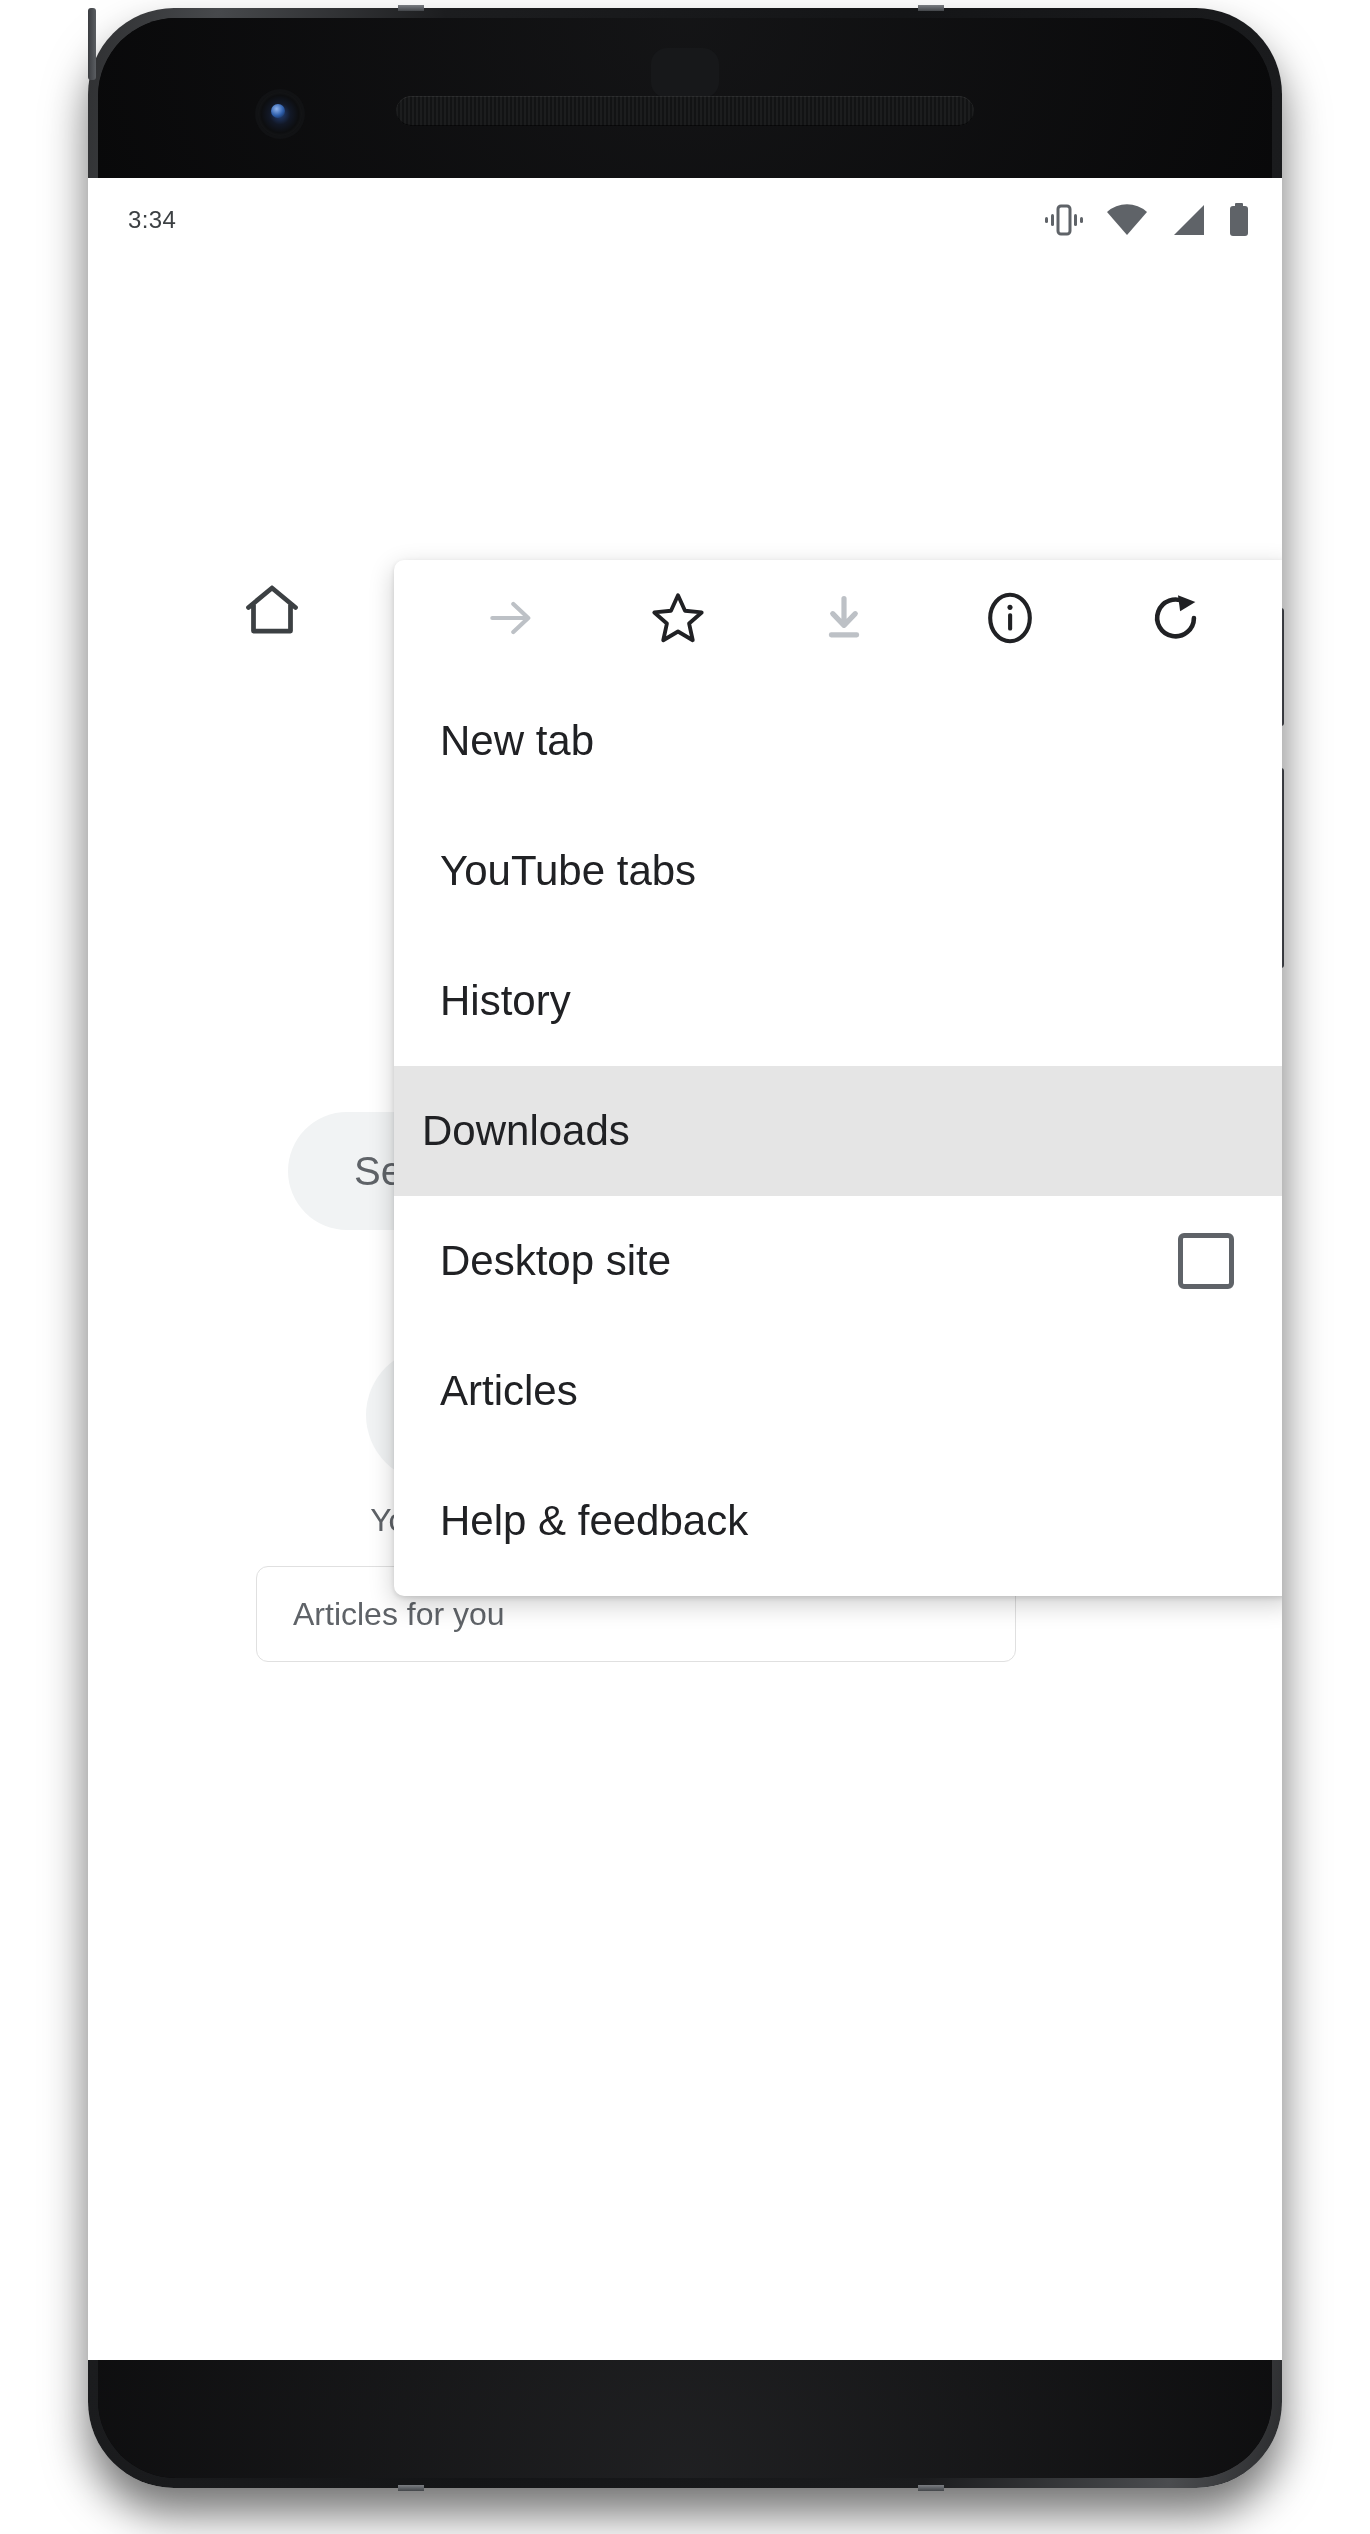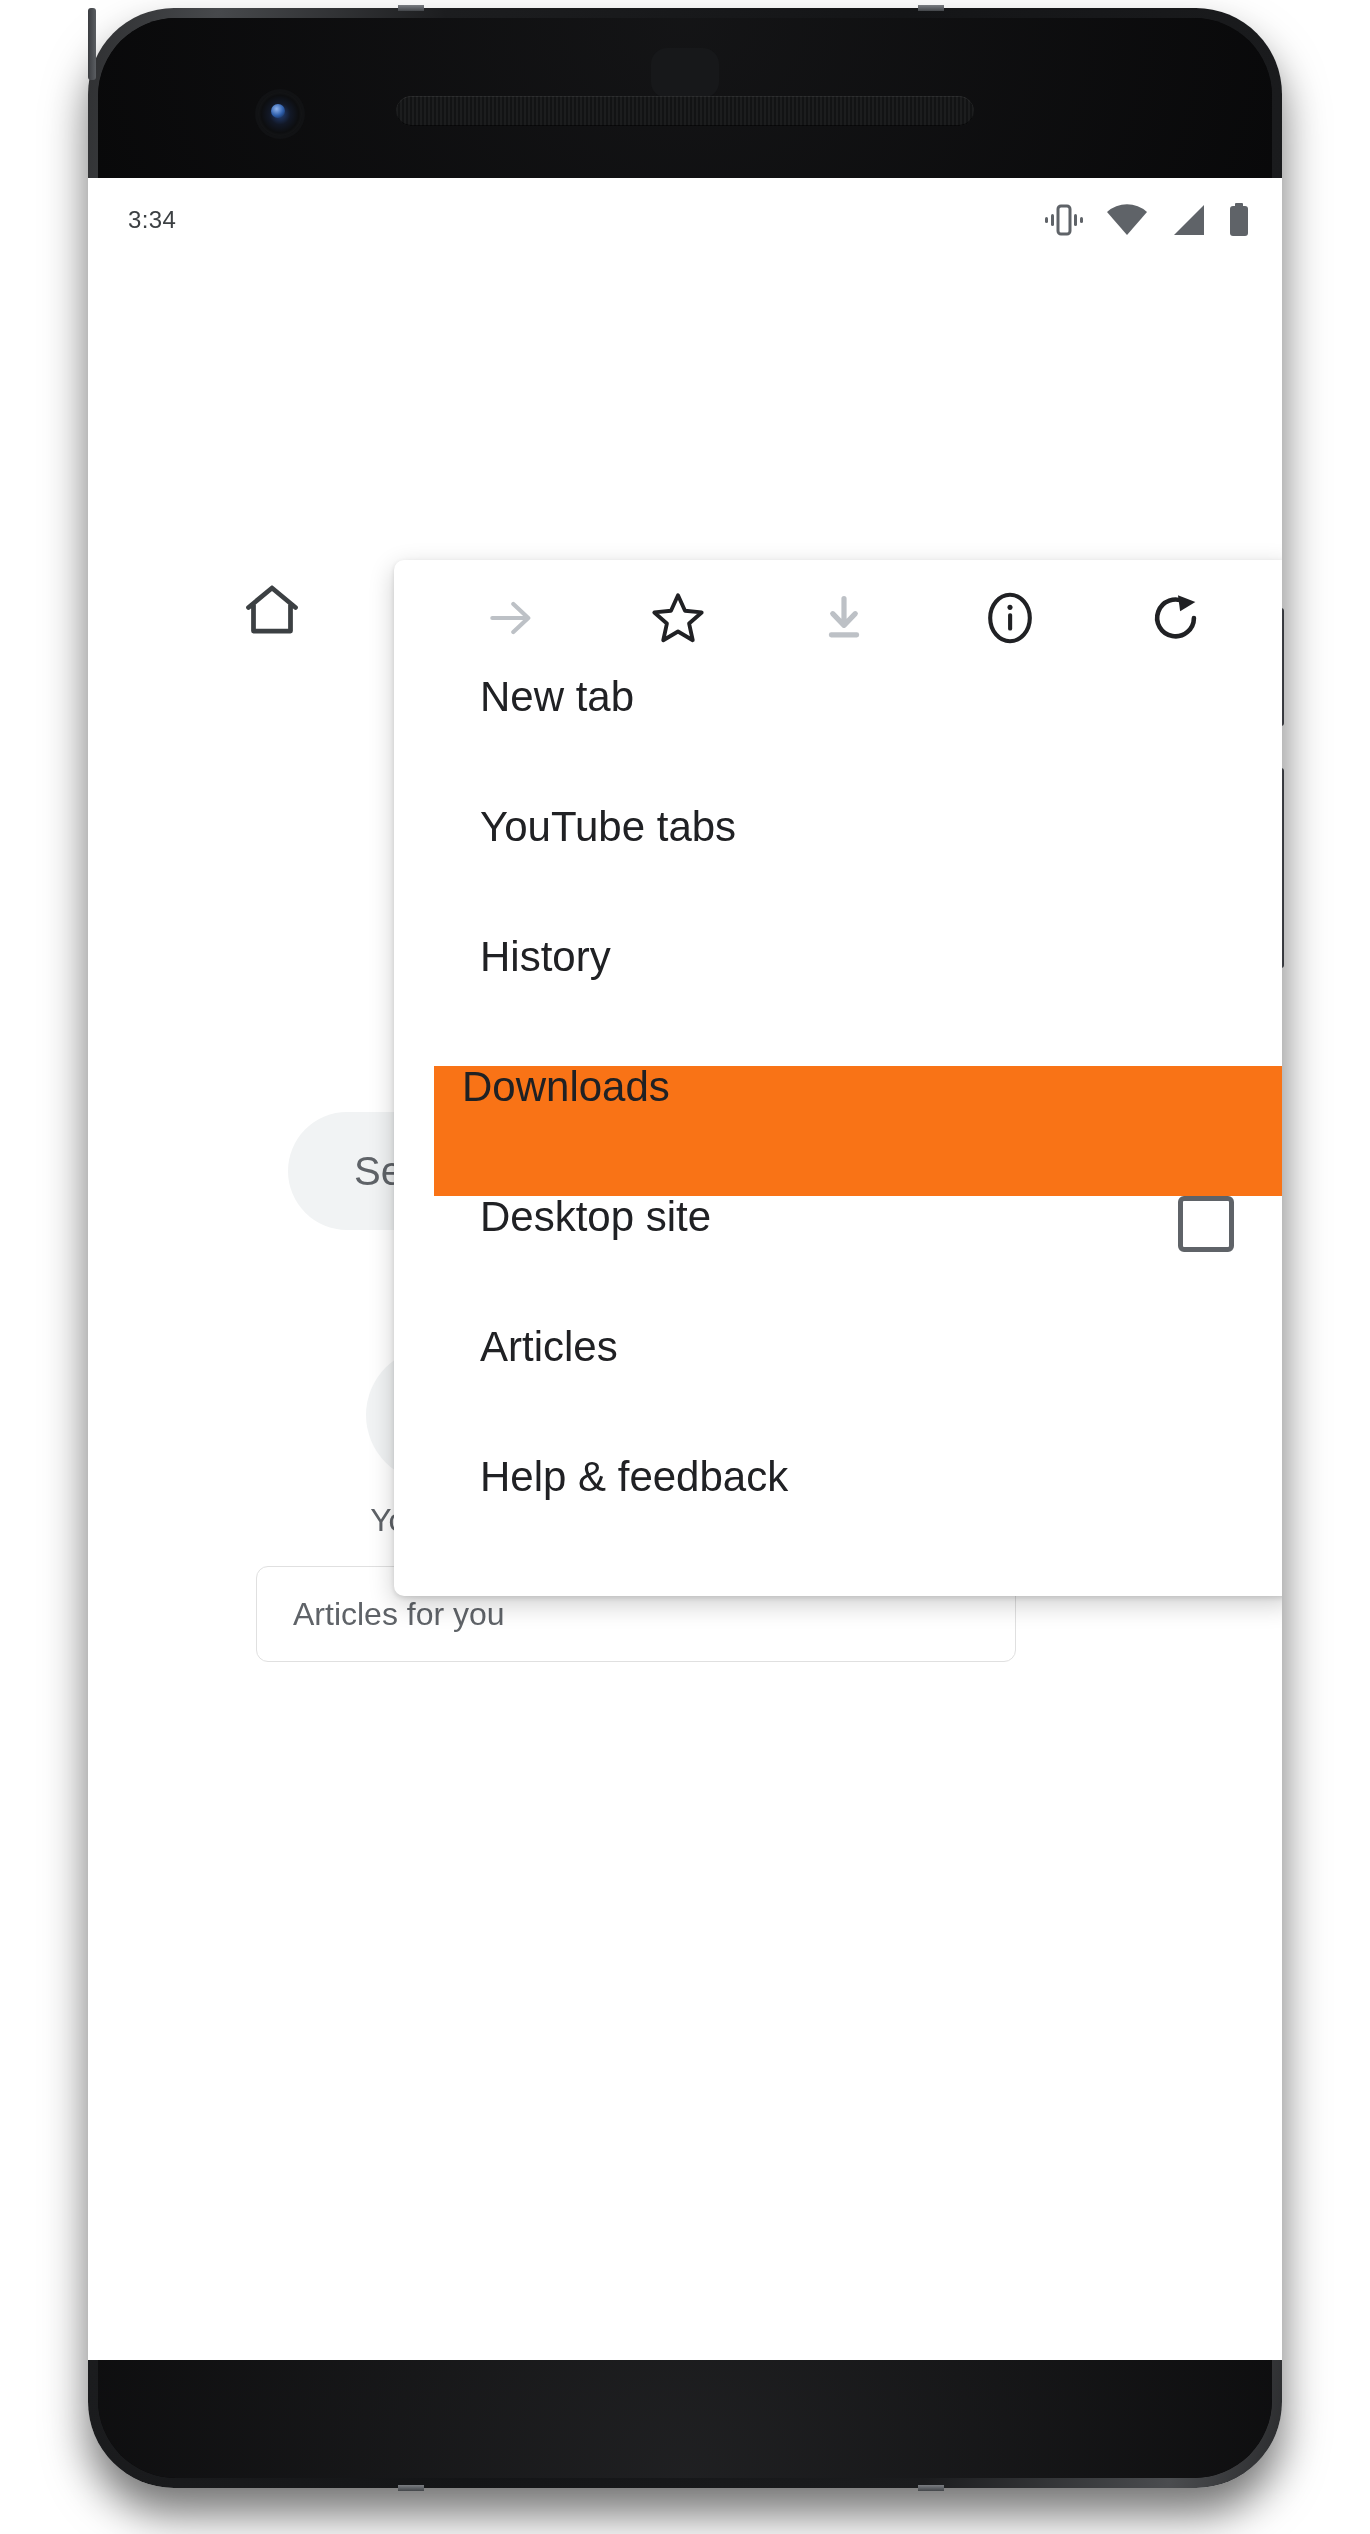--- a/index.html
+++ b/index.html
@@ -178,28 +178,27 @@
     padding:0 34px;
   }
   .tb-btn {
     flex:1;
     display:flex; align-items:center; justify-content:center;
     height:116px;
   }
 
   .menu-item {
     height:130px;
-    display:flex; align-items:flex-start; justify-content:space-between;
+    display:flex; align-items:center; justify-content:space-between;
     padding:0 50px 0 46px;
     font-size:42px;
     color:#202124;
     white-space:nowrap;
-    margin-left:40px;
-  }
-  .menu-item.highlighted { background:#f97316;padding-left:28px; }
+  }
+  .menu-item.highlighted { background:#e5e5e5;padding-left:28px; }
   .menu-label { line-height:1; }
   .menu-checkbox {
     width:56px; height:56px;
     border:5px solid #5f6368;
     border-radius:6px;
     background:transparent;
     margin-right:10px;
   }
 
   

